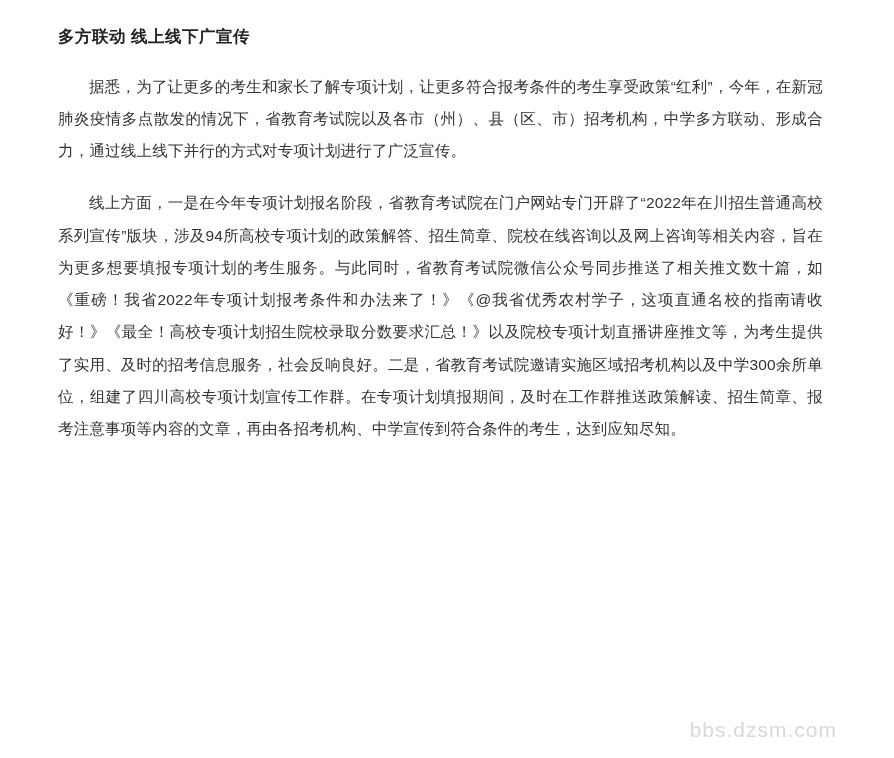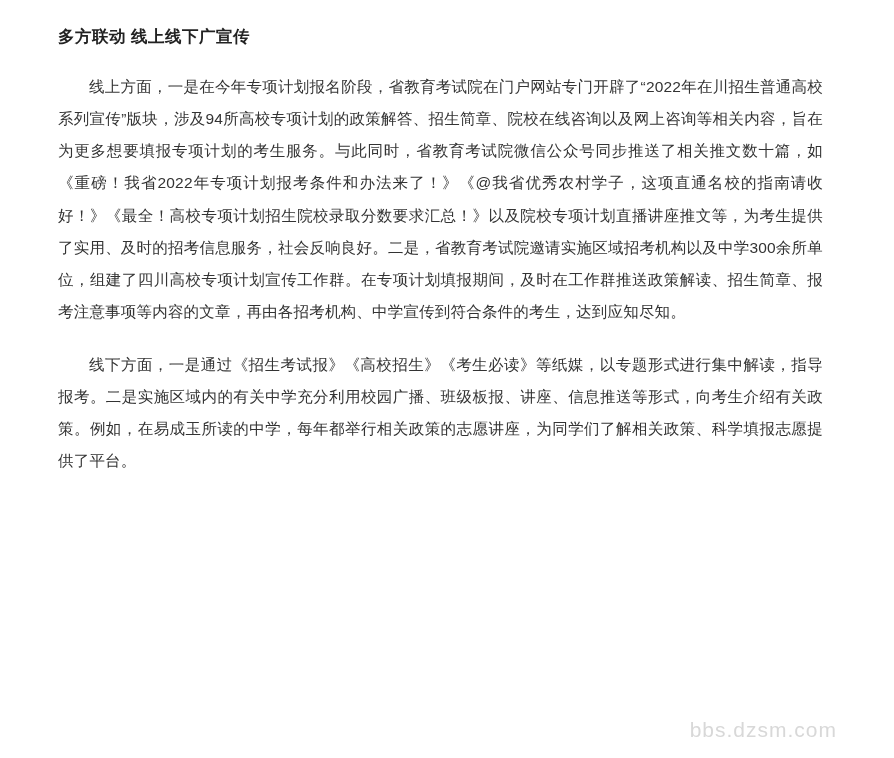--- a/index.html
+++ b/index.html
@@ -55,19 +55,19 @@
   }
 </style>
 </head>
 <body>
 
 <div class="page">
 
   <h2 class="article-heading">多方联动 线上线下广宣传</h2>
 
   <div class="article-body">
+    <p>据悉，为了让更多的考生和家长了解专项计划，让更多符合报考条件的考生享受政策“红利”，今年，在新冠肺炎疫情多点散发的情况下，省教育考试院以及各市（州）、县（区、市）招考机构，中学多方联动、形成合力，通过线上线下并行的方式对专项计划进行了广泛宣传。</p>
     <p>线上方面，一是在今年专项计划报名阶段，省教育考试院在门户网站专门开辟了“2022年在川招生普通高校系列宣传”版块，涉及94所高校专项计划的政策解答、招生简章、院校在线咨询以及网上咨询等相关内容，旨在为更多想要填报专项计划的考生服务。与此同时，省教育考试院微信公众号同步推送了相关推文数十篇，如《重磅！我省2022年专项计划报考条件和办法来了！》《@我省优秀农村学子，这项直通名校的指南请收好！》《最全！高校专项计划招生院校录取分数要求汇总！》以及院校专项计划直播讲座推文等，为考生提供了实用、及时的招考信息服务，社会反响良好。二是，省教育考试院邀请实施区域招考机构以及中学300余所单位，组建了四川高校专项计划宣传工作群。在专项计划填报期间，及时在工作群推送政策解读、招生简章、报考注意事项等内容的文章，再由各招考机构、中学宣传到符合条件的考生，达到应知尽知。</p>
-    <p>线下方面，一是通过《招生考试报》《高校招生》《考生必读》等纸媒，以专题形式进行集中解读，指导报考。二是实施区域内的有关中学充分利用校园广播、班级板报、讲座、信息推送等形式，向考生介绍有关政策。例如，在易成玉所读的中学，每年都举行相关政策的志愿讲座，为同学们了解相关政策、科学填报志愿提供了平台。</p>
   </div>
 
   <div class="watermark">bbs.dzsm.com</div>
 
 </div>
 
 </body></html>

